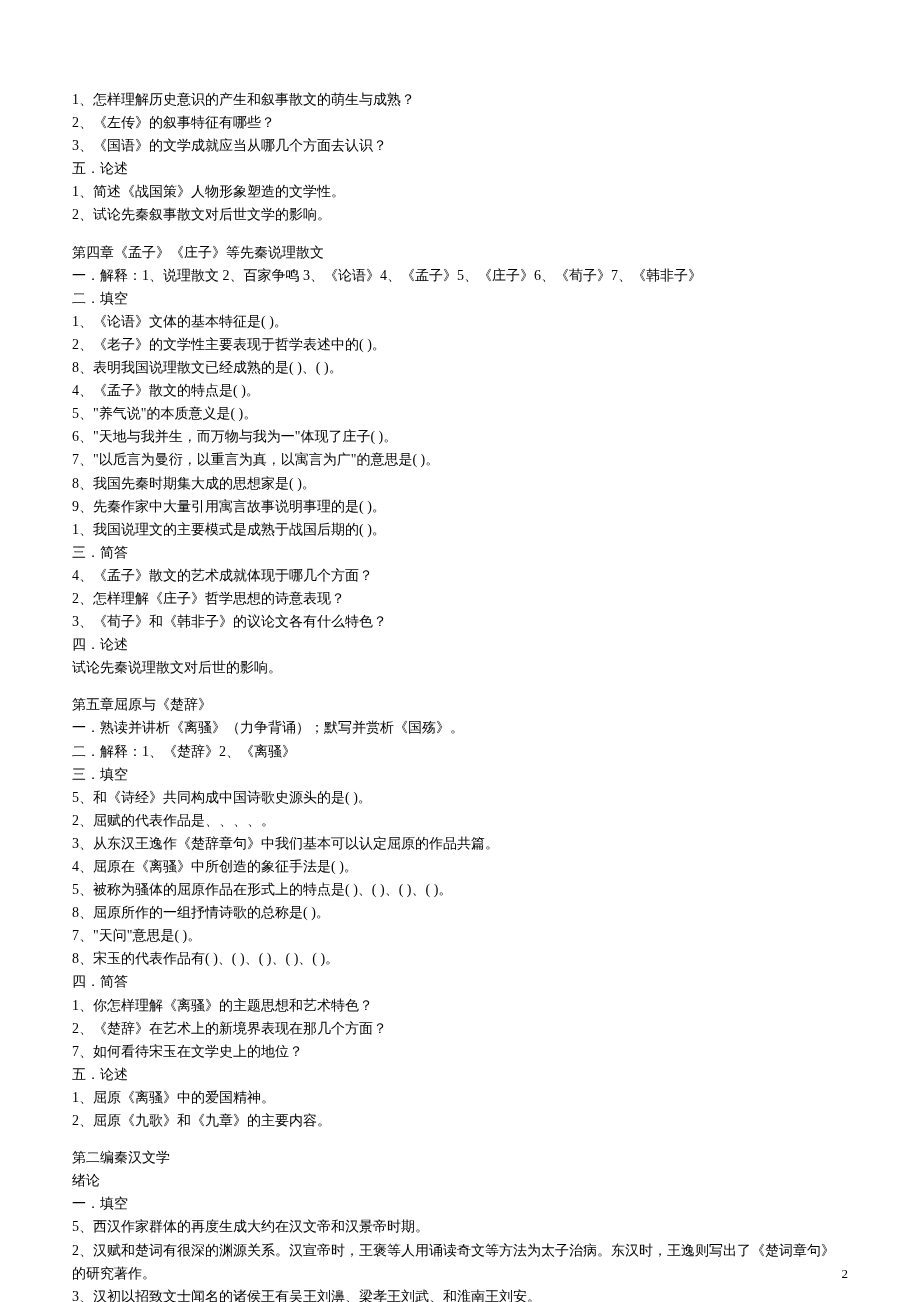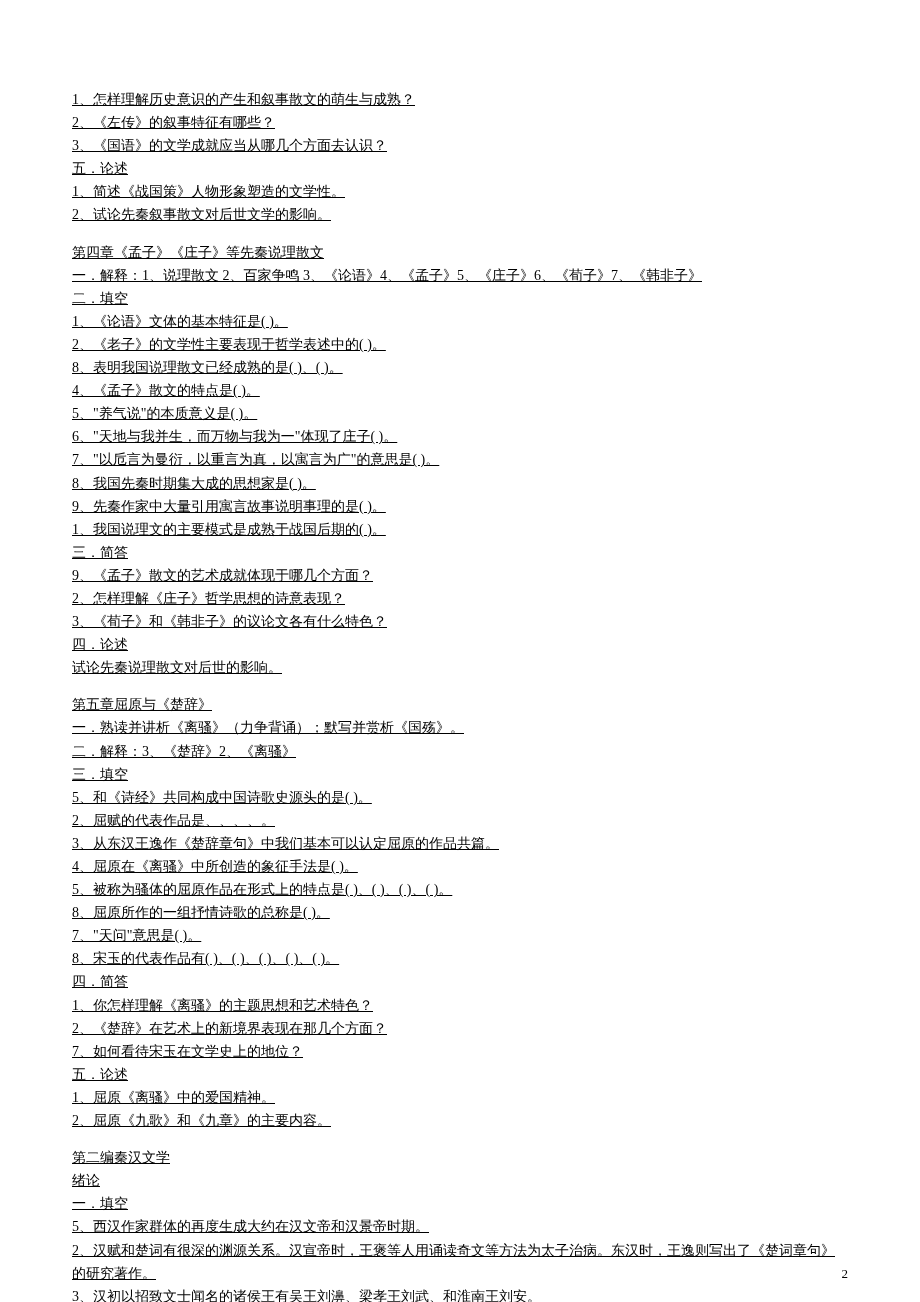--- a/index.html
+++ b/index.html
@@ -6,21 +6,21 @@
     margin: 0;
     padding: 88px 72px 30px 72px;
     font-family: "SimSun", "宋体", serif;
     font-size: 14px;
     line-height: 1.65;
     color: #000;
     background: #fff;
     width: 920px;
     box-sizing: border-box;
   }
-  .line { display: block; text-decoration: underline; }
+  .line { display: block; }
   .page-num {
     position: fixed;
     bottom: 18px;
     right: 72px;
     font-size: 13px;
   }
   .blank-line { height: 14px; }
 </style>
 </head>
 <body>
@@ -41,31 +41,31 @@
 <span class="line">2、《老子》的文学性主要表现于哲学表述中的(               )。</span>
 <span class="line">8、表明我国说理散文已经成熟的是(               )、(               )。</span>
 <span class="line">4、《孟子》散文的特点是(                           )。</span>
 <span class="line">5、"养气说"的本质意义是(                                          )。</span>
 <span class="line">6、"天地与我并生，而万物与我为一"体现了庄子(                              )。</span>
 <span class="line">7、"以卮言为曼衍，以重言为真，以寓言为广"的意思是(                              )。</span>
 <span class="line">8、我国先秦时期集大成的思想家是(               )。</span>
 <span class="line">9、先秦作家中大量引用寓言故事说明事理的是(               )。</span>
 <span class="line">1、我国说理文的主要模式是成熟于战国后期的(               )。</span>
 <span class="line">三．简答</span>
-<span class="line">9、《孟子》散文的艺术成就体现于哪几个方面？</span>
+<span class="line">4、《孟子》散文的艺术成就体现于哪几个方面？</span>
 <span class="line">2、怎样理解《庄子》哲学思想的诗意表现？</span>
 <span class="line">3、《荀子》和《韩非子》的议论文各有什么特色？</span>
 <span class="line">四．论述</span>
 <span class="line">试论先秦说理散文对后世的影响。</span>
 
 <div class="blank-line"></div>
 
 <span class="line">第五章屈原与《楚辞》</span>
 <span class="line">一．熟读并讲析《离骚》（力争背诵）；默写并赏析《国殇》。</span>
-<span class="line">二．解释：3、《楚辞》2、《离骚》</span>
+<span class="line">二．解释：1、《楚辞》2、《离骚》</span>
 <span class="line">三．填空</span>
 <span class="line">5、和《诗经》共同构成中国诗歌史源头的是(               )。</span>
 <span class="line">2、屈赋的代表作品是、、、、。</span>
 <span class="line">3、从东汉王逸作《楚辞章句》中我们基本可以认定屈原的作品共篇。</span>
 <span class="line">4、屈原在《离骚》中所创造的象征手法是(                                  )。</span>
 <span class="line">5、被称为骚体的屈原作品在形式上的特点是(               )、(               )、(               )、(               )。</span>
 <span class="line">8、屈原所作的一组抒情诗歌的总称是(               )。</span>
 <span class="line">7、"天问"意思是(                              )。</span>
 <span class="line">8、宋玉的代表作品有(               )、(               )、(               )、(               )、(               )。</span>
 <span class="line">四．简答</span>

